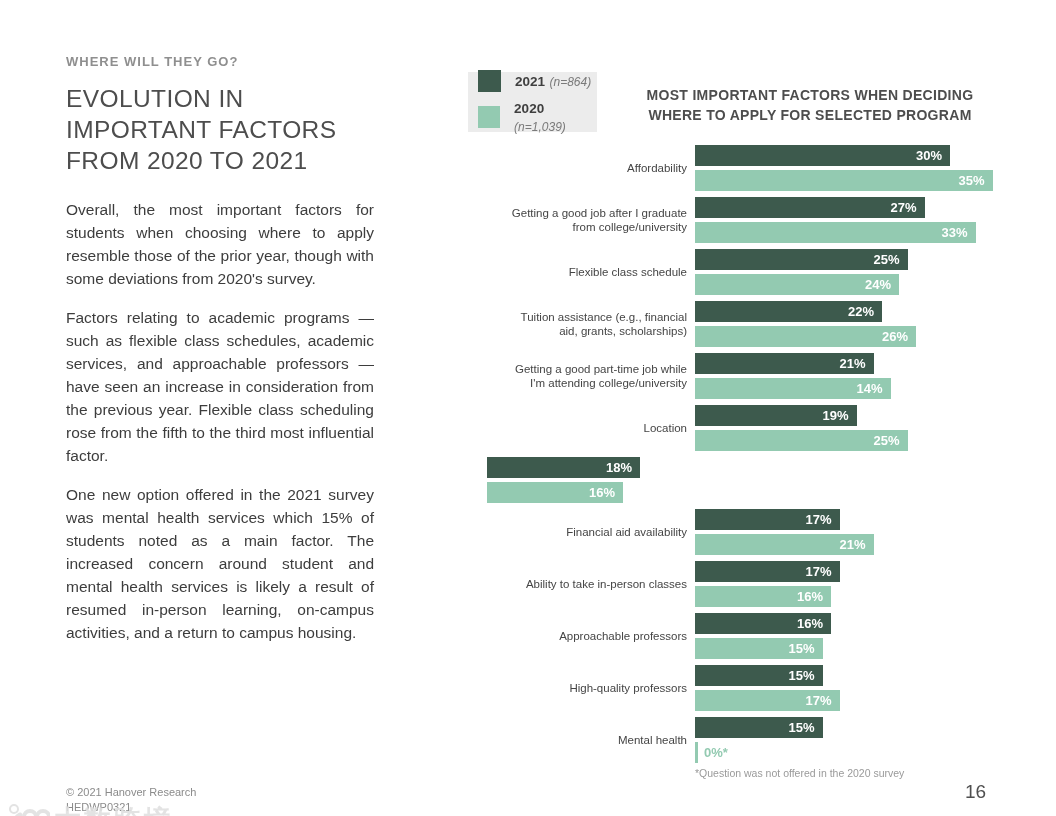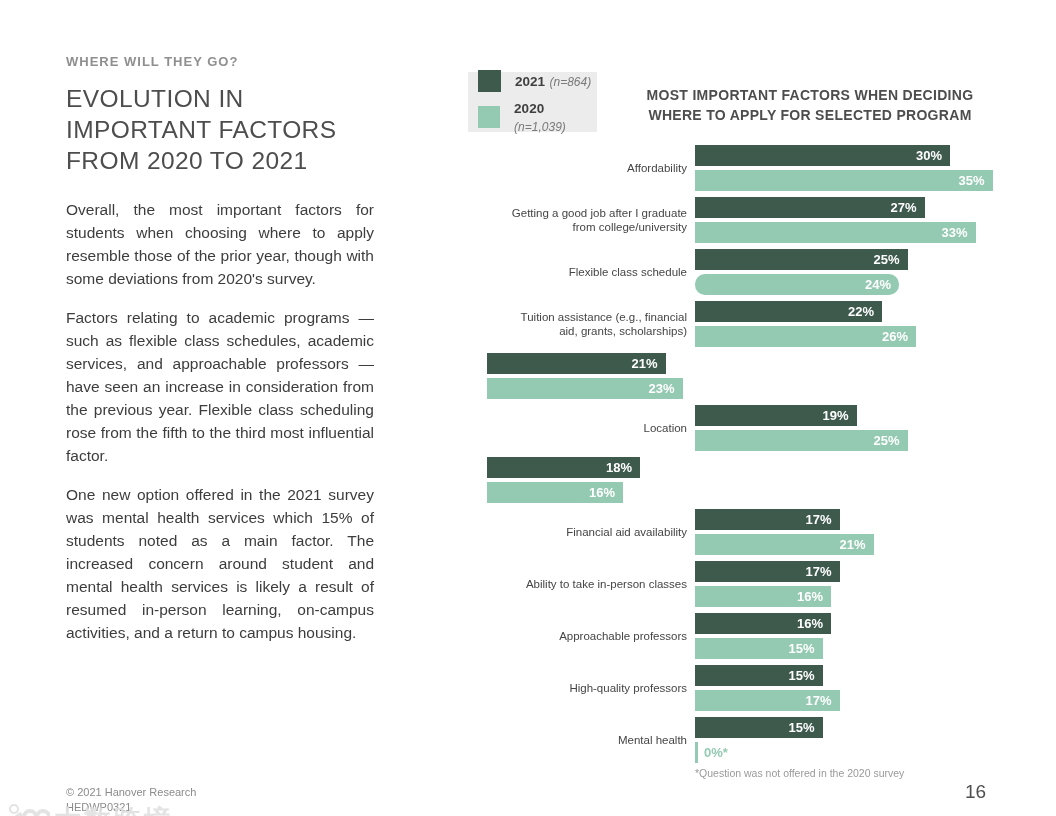--- a/index.html
+++ b/index.html
@@ -157,21 +157,21 @@
         </div>
         <div class="bar-row">
           <div class="cat-label">Flexible class schedule</div>
           <div class="bars">
             <div class="bar-wrap">
               <div class="bar" style="width: 212.5px; background: rgb(61, 90, 77);">
                 <span class="bar-label">25%</span>
               </div>
             </div>
             <div class="bar-wrap">
-              <div class="bar" style="width: 204px; background: rgb(147, 202, 177); border-radius: 10px;">
+              <div class="bar" style="width: 204px; background: rgb(147, 202, 177);">
                 <span class="bar-label">24%</span>
               </div>
             </div>
           </div>
         </div>
         <div class="bar-row">
           <div class="cat-label">Tuition assistance (e.g., financial
 aid, grants, scholarships)</div>
           <div class="bars">
             <div class="bar-wrap">
@@ -180,29 +180,31 @@
               </div>
             </div>
             <div class="bar-wrap">
               <div class="bar" style="width: 221px; background: rgb(147, 202, 177);">
                 <span class="bar-label">26%</span>
               </div>
             </div>
           </div>
         </div>
         <div class="bar-row">
+          <div class="cat-label">Getting a good part-time job while
+I'm attending college/university</div>
           <div class="bars">
             <div class="bar-wrap">
               <div class="bar" style="width: 178.5px; background: rgb(61, 90, 77);">
                 <span class="bar-label">21%</span>
               </div>
             </div>
             <div class="bar-wrap">
               <div class="bar" style="width: 195.5px; background: rgb(147, 202, 177);">
-                <span class="bar-label">23%</span>
+                <span class="bar-label">14%</span>
               </div>
             </div>
           </div>
         </div>
         <div class="bar-row">
           <div class="cat-label">Location</div>
           <div class="bars">
             <div class="bar-wrap">
               <div class="bar" style="width: 161.5px; background: rgb(61, 90, 77);">
                 <span class="bar-label">19%</span>

